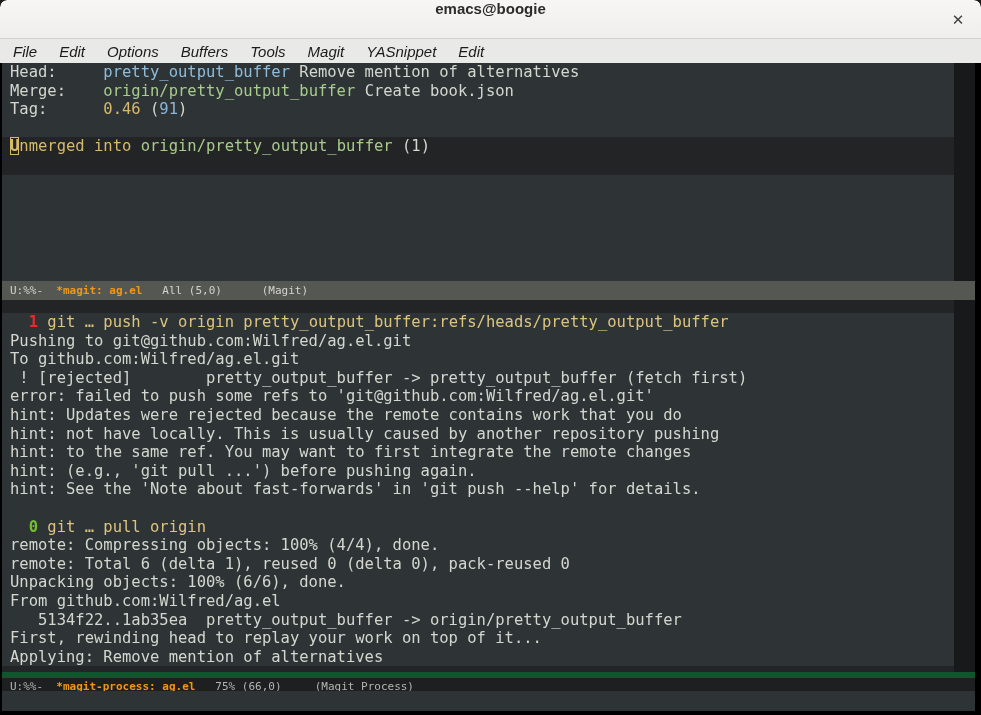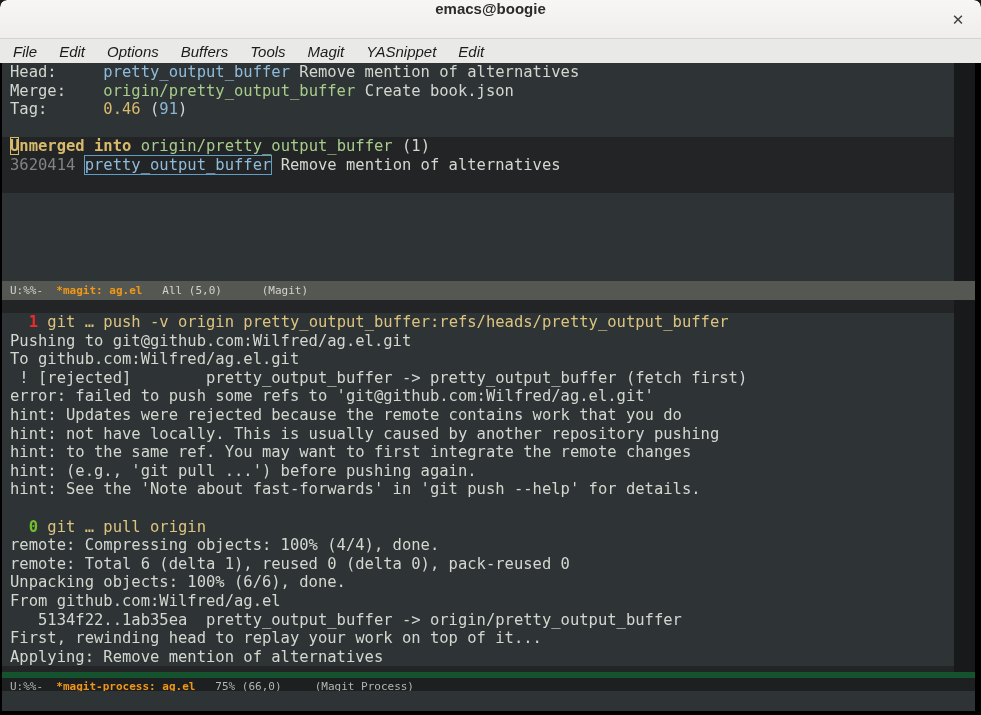--- a/index.html
+++ b/index.html
@@ -42,21 +42,21 @@
   .line.hl{background:var(--hl);}
   .strip-top{height:13px;}
   .fill{flex:1 1 auto;height:auto;}
   
   .c-fg{color:var(--fg);}
   .c-blue{color:var(--branch-blue);}
   .c-green{color:var(--remote-green);}
   .c-yellow{color:var(--tag-yellow);}
   .c-num-blue{color:var(--num-blue);}
   .c-hash-gray{color:var(--hash-gray);}
-  .c-sec-heading{color:var(--tag-yellow);font-weight:700;margin-top:23px;}
+  .c-sec-heading{color:var(--tag-yellow);font-weight:400;margin-top:23px;}
   .c-cmd-heading{color:var(--cmd-yellow);font-weight:400;}
   .c-err-red{color:var(--err-red);font-weight:700;}
   .c-ok-green{color:var(--ok-green);font-weight:700;}
   .c-branch-boxed{color:var(--branch-blue);outline:1px solid var(--box-blue);outline-offset:0px;}
   .c-cursor-heading{color:var(--tag-yellow);font-weight:700;outline:1px solid var(--tag-yellow);outline-offset:-1px;}
   
   .modeline{
     position:absolute;left:2px;width:973px;height:19px;white-space:pre;
     font-size:11px;line-height:19px;padding-left:8px;box-sizing:border-box;overflow:hidden;
   }
@@ -92,21 +92,20 @@
     </div>
 
   <div class="gutter"></div>
 
   <div class="ewin" id="win-status">
       <div class="line"><span class="c-fg">Head:     </span><span class="c-blue">pretty_output_buffer</span><span class="c-fg"> Remove mention of alternatives</span></div>
       <div class="line"><span class="c-fg">Merge:    </span><span class="c-green">origin/pretty_output_buffer</span><span class="c-fg"> Create book.json</span></div>
       <div class="line"><span class="c-fg">Tag:      </span><span class="c-yellow">0.46</span><span class="c-fg"> (</span><span class="c-num-blue">91</span><span class="c-fg">)</span></div>
       <div class="line"></div>
       <div class="line hl"><span class="c-cursor-heading">U</span><span class="c-sec-heading">nmerged into </span><span class="c-green">origin/pretty_output_buffer</span><span class="c-fg"> (1)</span></div>
-      <div class="line hl"><span class="c-hash-gray">3620414</span><span class="c-fg"> </span><span class="c-branch-boxed">pretty_output_buffer</span><span class="c-fg"> Remove mention of alternatives</span></div>
       <div class="line hl"></div>
     </div>
 
   <div class="modeline" id="modeline-status"><span class="c-ml">U:%%-  </span><span class="c-ml-name">*magit: ag.el</span><span class="c-ml">   All (5,0)      </span><span class="c-ml">(Magit)</span></div>
 
   <div class="ewin" id="win-process">
       <div class="line hl strip-top"></div>
       <div class="line"><span class="c-fg">  </span><span class="c-err-red">1</span><span class="c-fg"> </span><span class="c-cmd-heading">git … push -v origin pretty_output_buffer:refs/heads/pretty_output_buffer</span></div>
       <div class="line"><span class="c-fg">Pushing to git@github.com:Wilfred/ag.el.git</span></div>
       <div class="line"><span class="c-fg">To github.com:Wilfred/ag.el.git</span></div>

